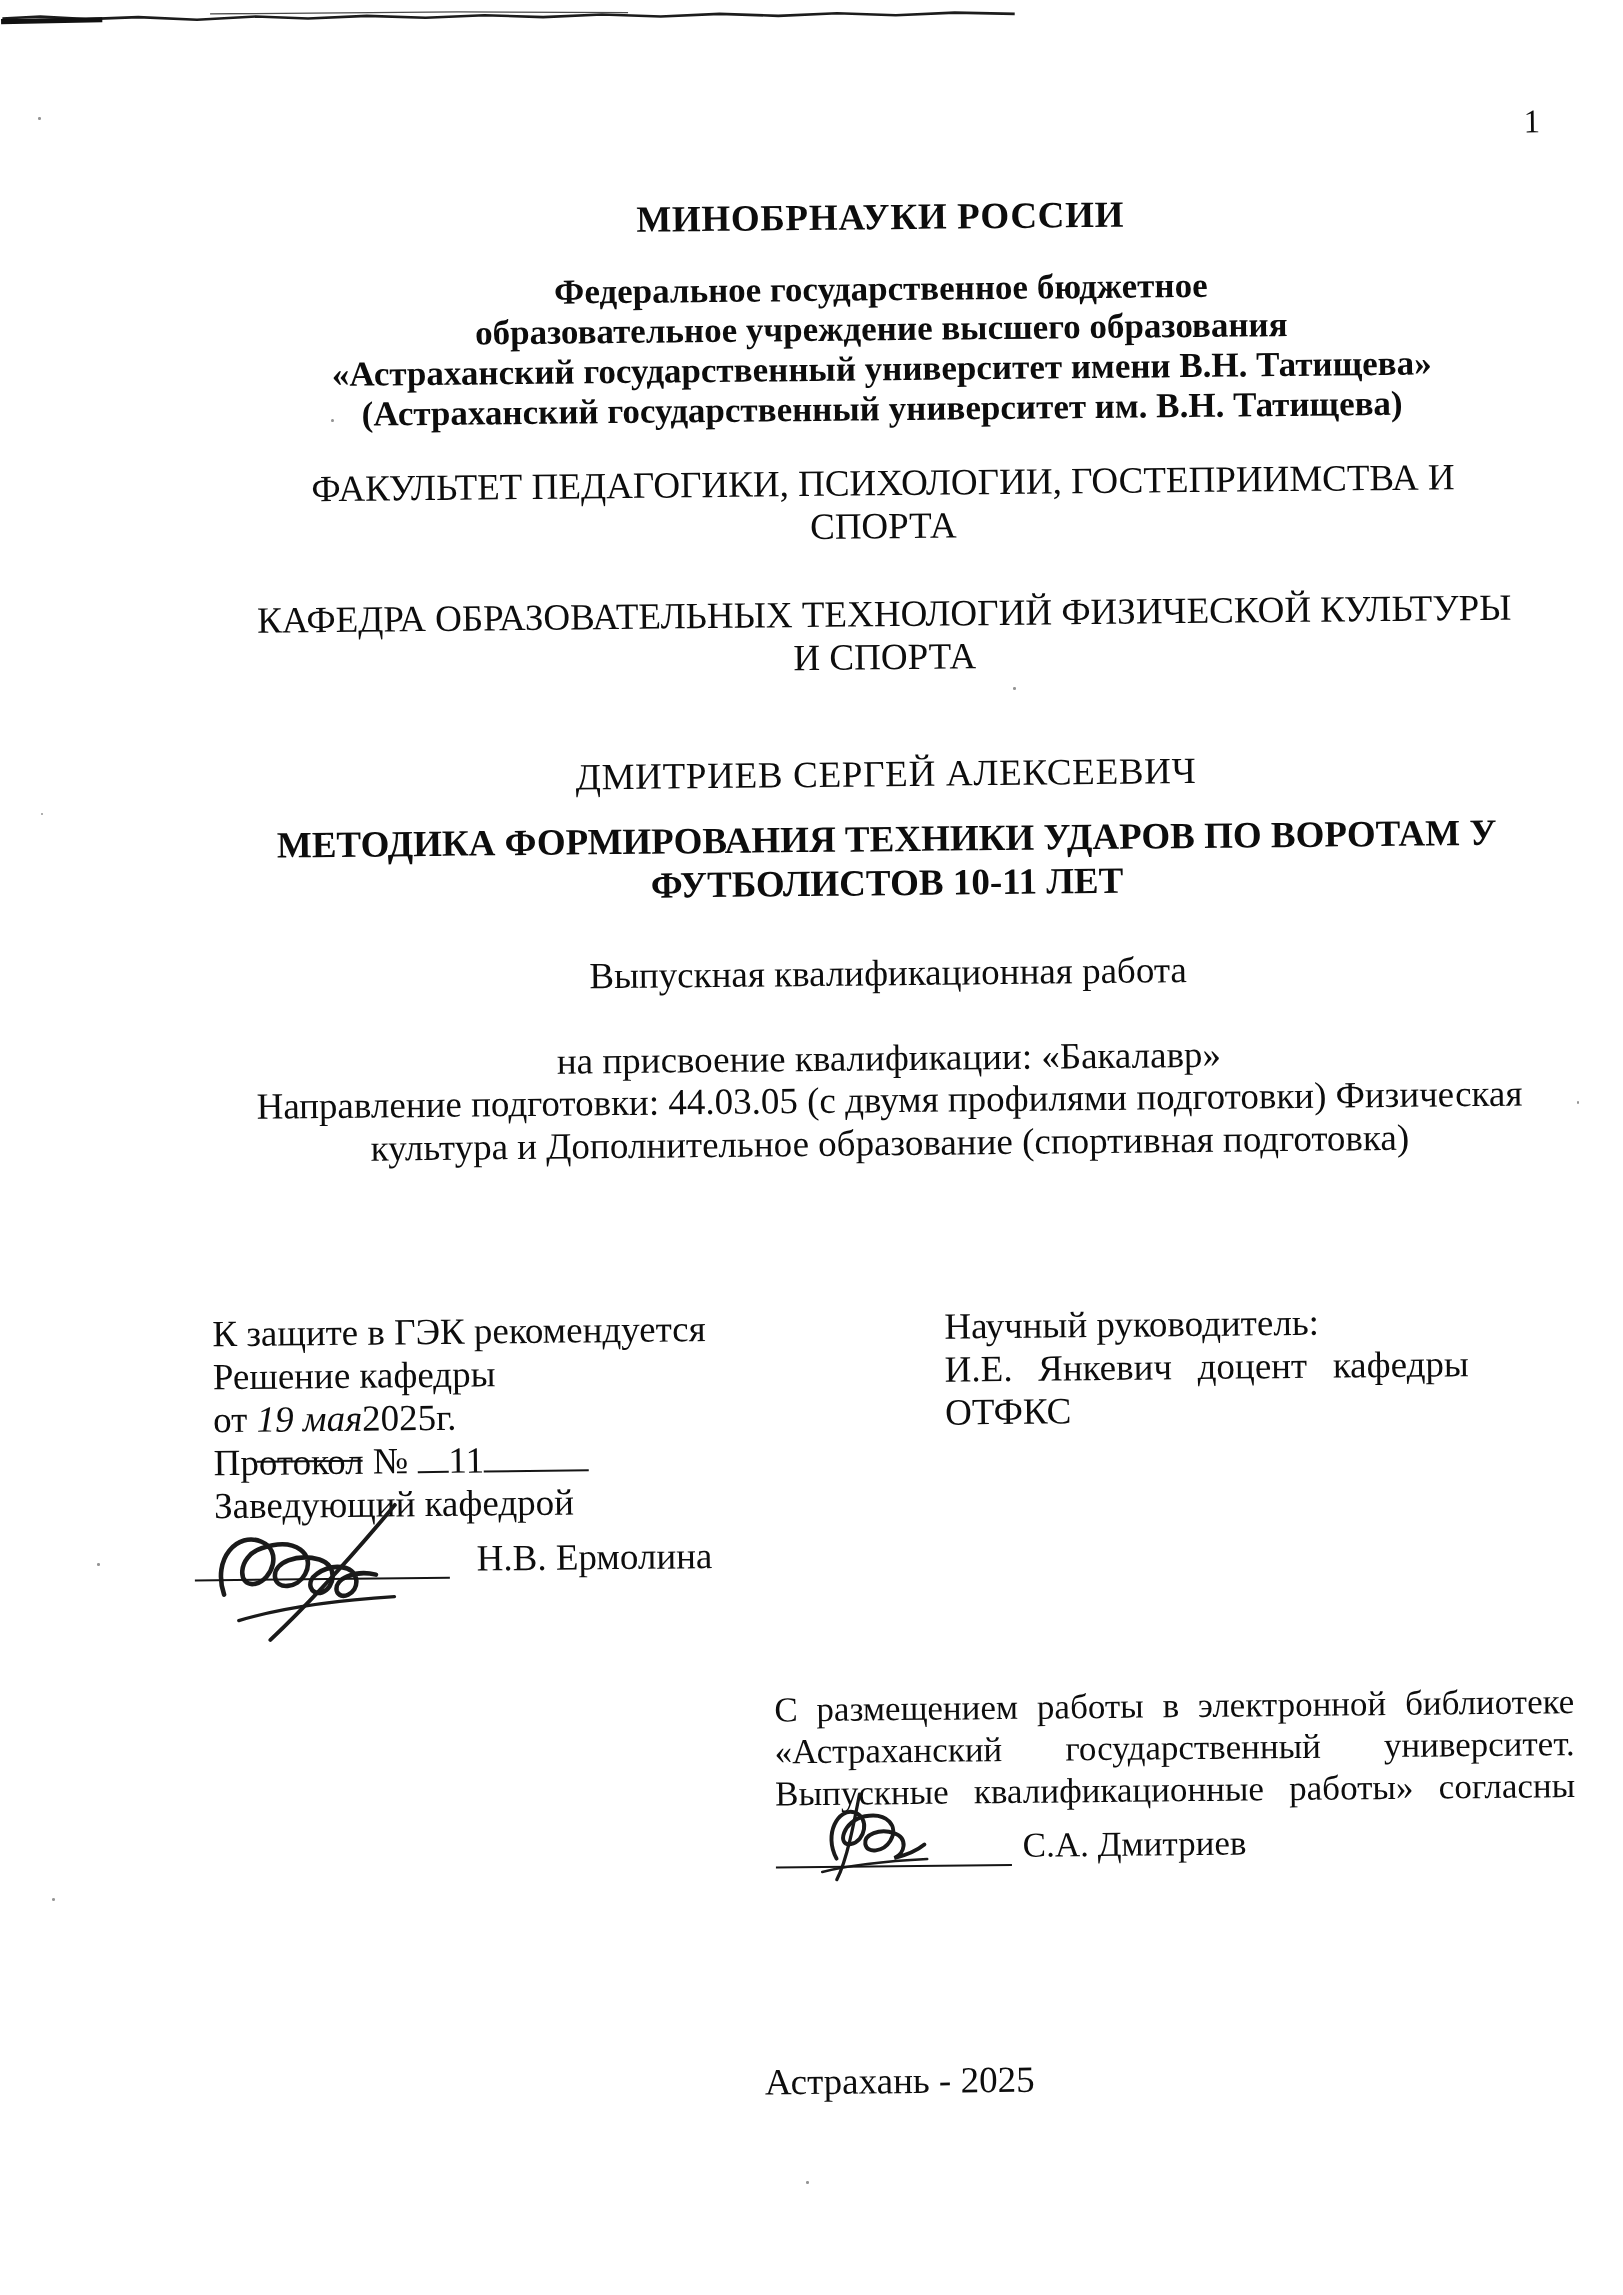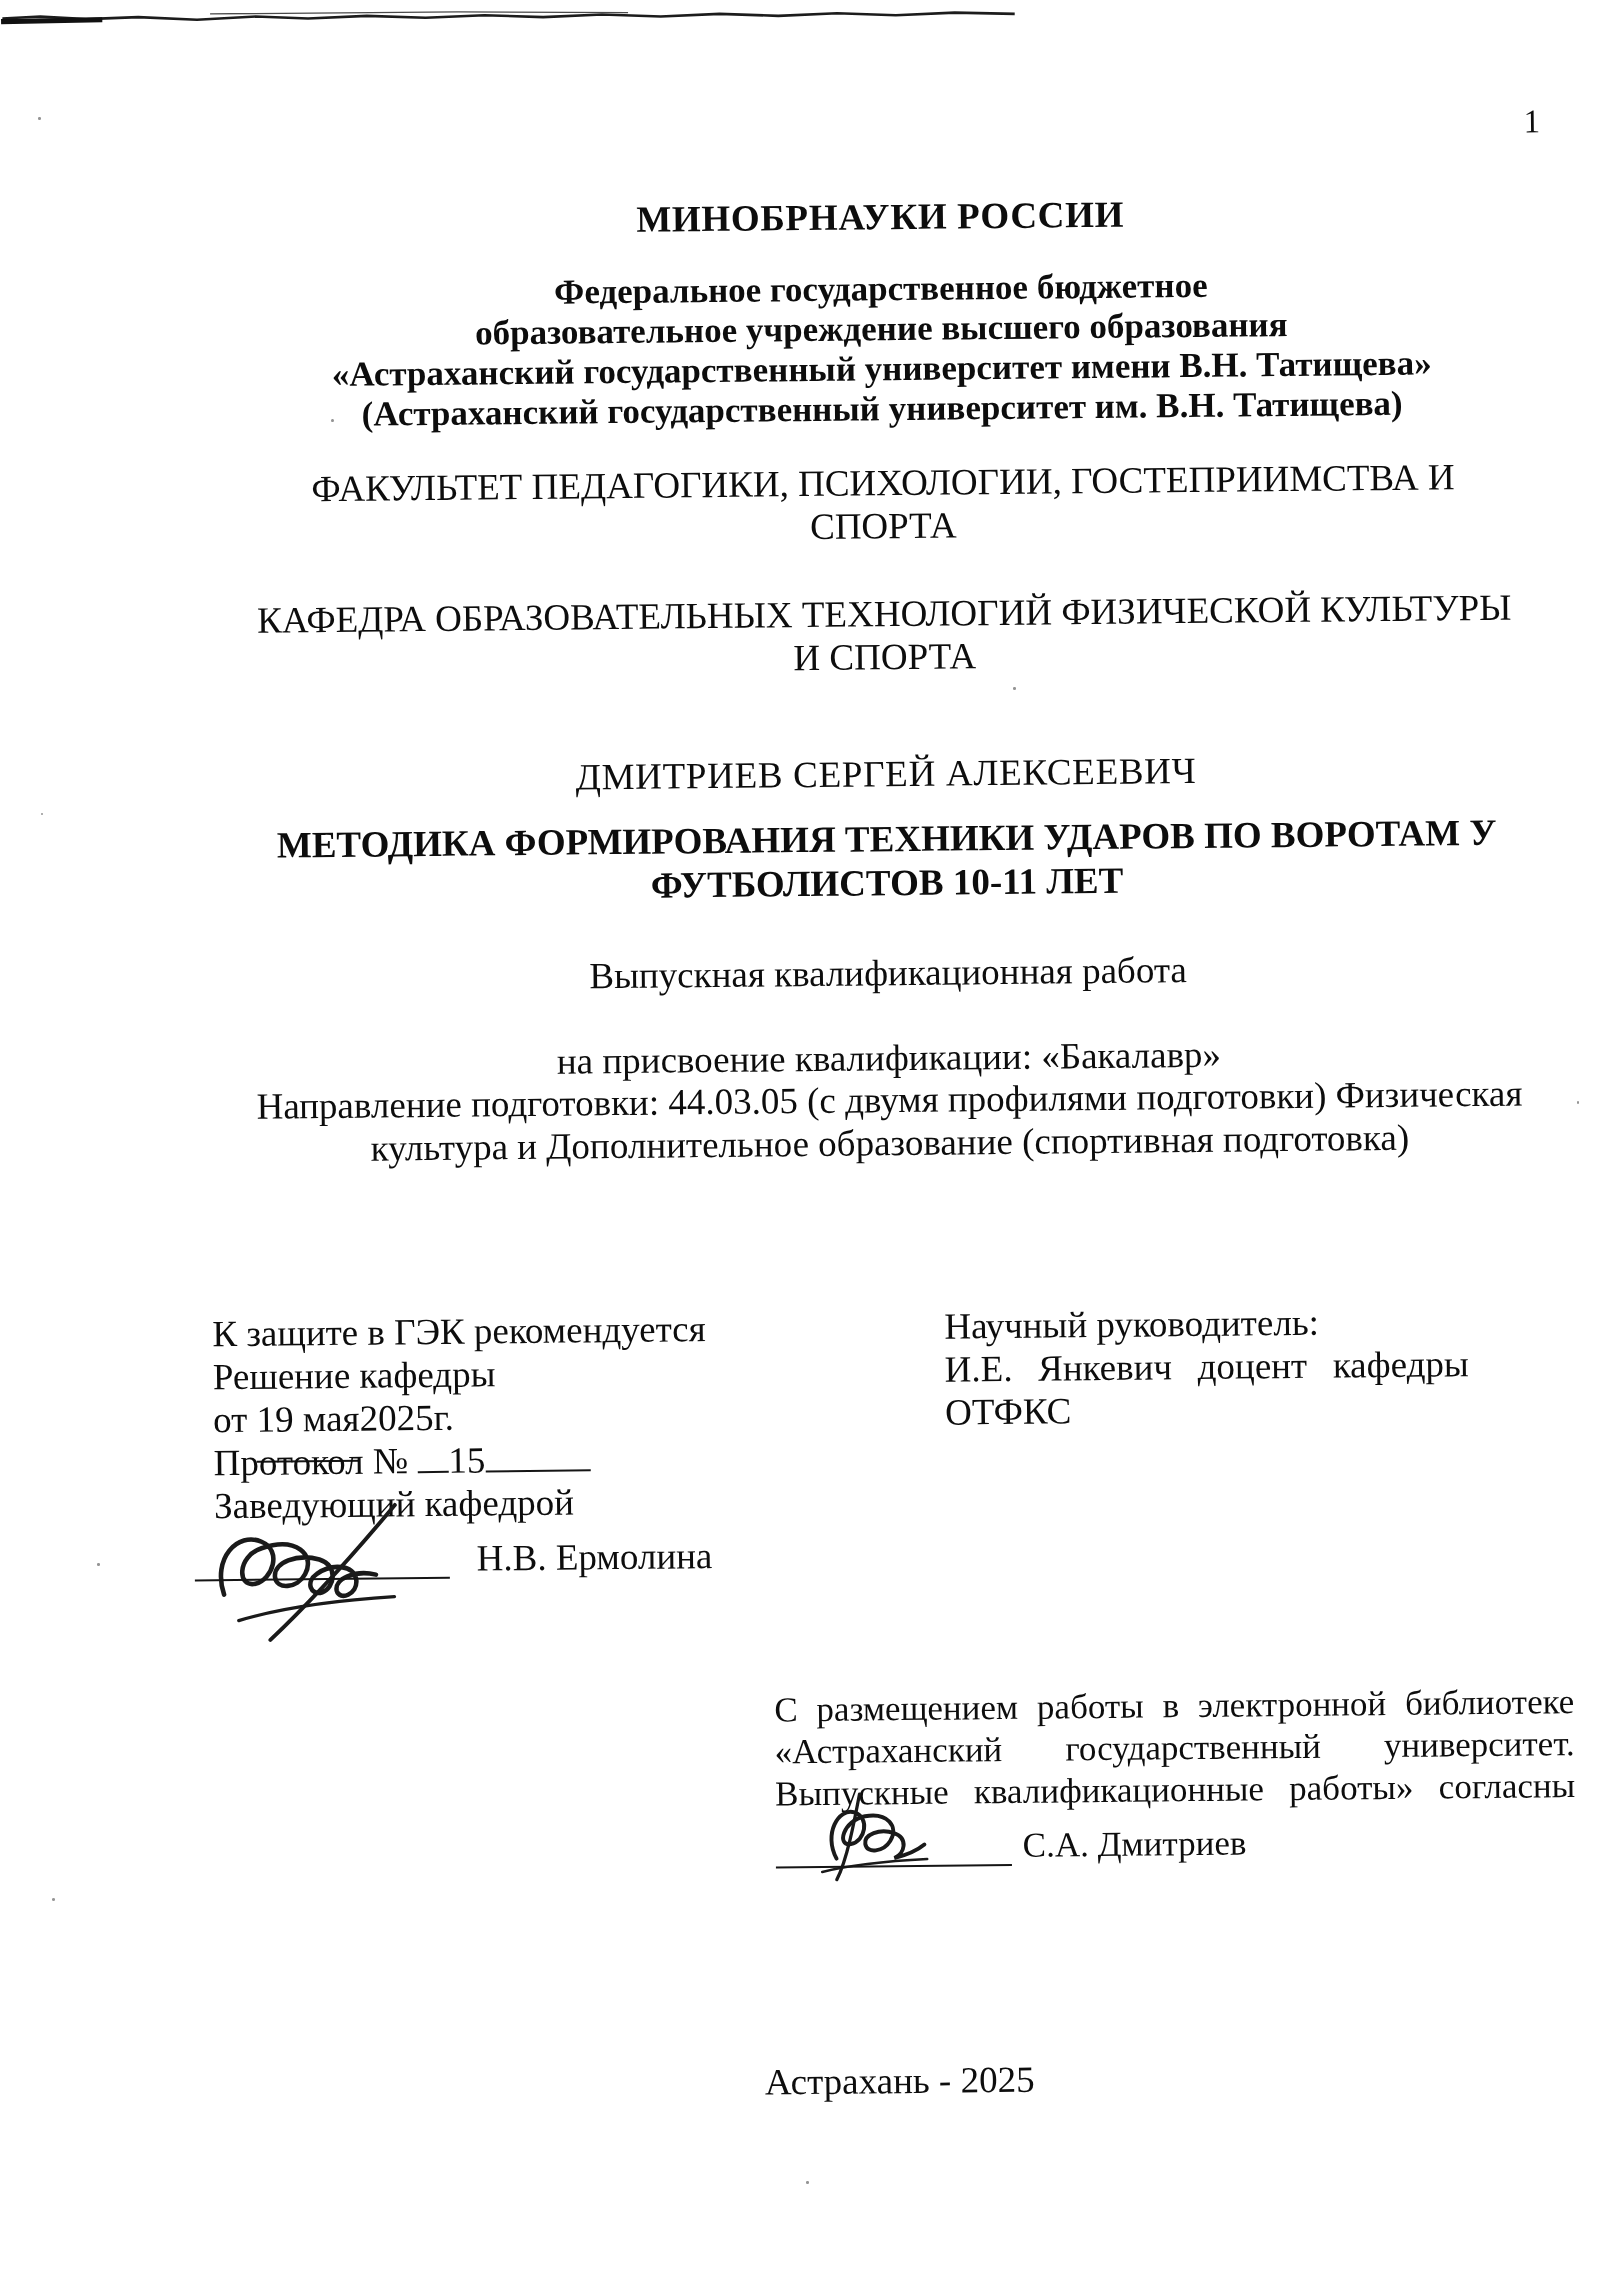--- a/index.html
+++ b/index.html
@@ -39,21 +39,21 @@
   #qual-line     { top: 1037px; font-size: 37px; }
   #program       { top: 1079px; font-size: 37px; }
   #program .ln   { line-height: 43px; white-space: nowrap; }
 
   #approval-left  { position: absolute; left: 208px;  top: 1306px; width: 550px; font-size: 37px; }
   #approval-left .aline  { line-height: 43px; height: 43px; white-space: nowrap; }
   #approval-right { position: absolute; left: 940px; top: 1306px; width: 524px; font-size: 37px; }
   #approval-right .aline { line-height: 43px; height: 43px; }
   .justify { text-align: justify; text-align-last: justify; }
 
-  .u { display: inline-block; border-bottom: 2.6px solid #151515; padding-bottom: 20px; }
+  .u { display: inline-block; border-bottom: 2.6px solid #151515; padding-bottom: 20px; font-style: italic; }
   .uslot { display: inline-block; border-bottom: 2.6px solid #151515; height: 33px; vertical-align: baseline; }
   .uslot.s1 { width: 31px; }
   .uslot.s2 { width: 105px; }
 
   #head-sign-row { position: absolute; left: 208px; top: 1519px; width: 550px; height: 85px; font-size: 37px; }
   #head-sign-row .sig-underline { position: absolute; left: -19.6px; top: 54px; width: 255px; height: 0; border-bottom: 2.6px solid #151515; }
   #head-sign-row .sig-name { position: absolute; left: 262px; top: 14.4px; white-space: nowrap; }
   #head-sign-row svg { position: absolute; left: -29.5px; top: -33px; }
 
   #consent { position: absolute; left: 766px; top: 1689px; width: 800px; font-size: 35px; }
@@ -122,21 +122,21 @@
 
   <div id="program" class="center-col">
       <div class="ln">Направление подготовки: 44.03.05 (с двумя профилями подготовки) Физическая</div>
       <div class="ln">культура и Дополнительное образование (спортивная подготовка)</div>
     </div>
 
   <div id="approval-left">
     <div class="aline">К защите в ГЭК рекомендуется</div>
     <div class="aline">Решение кафедры</div>
     <div class="aline"><span>от </span><span class="u">19 мая </span><span>2025г.</span></div>
-    <div class="aline"><span>Протокол № </span><span class="uslot s1"></span><span>15</span><span class="uslot s2"></span></div>
+    <div class="aline"><span>Протокол № </span><span class="uslot s1"></span><span>11</span><span class="uslot s2"></span></div>
     <div class="aline">Заведующий кафедрой</div>
   </div>
 
   <div id="head-sign-row">
     <svg width="308" height="151" viewBox="0 0 470 230">
       <g fill="none" stroke="#1a1a1a" stroke-linecap="round">
         <path stroke-width="7" d="M58,156 C40,100 80,60 116,76 C148,90 132,134 106,140 C78,146 78,98 116,86 C170,68 198,98 182,126 C170,148 138,150 136,130 C134,108 170,94 204,104 C234,114 226,148 208,154 C190,160 182,138 200,126 C222,110 258,112 260,136 C262,158 234,168 230,152 C226,134 258,120 290,128"></path>
         <path stroke-width="6" d="M320,22 C286,62 210,150 128,226"></path>
         <path stroke-width="5" d="M80,196 C150,176 240,166 318,162"></path>
       </g>

